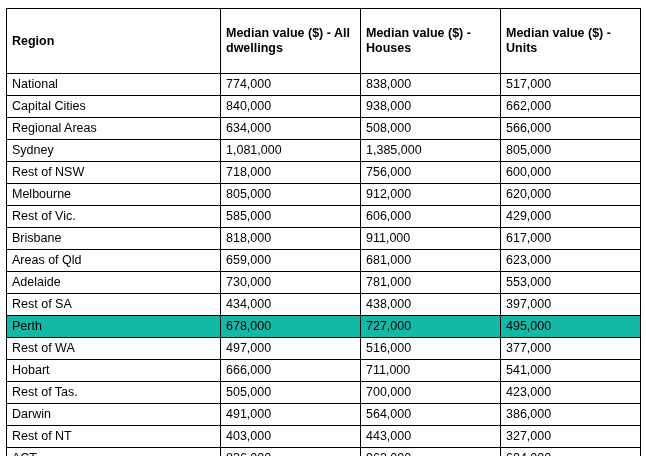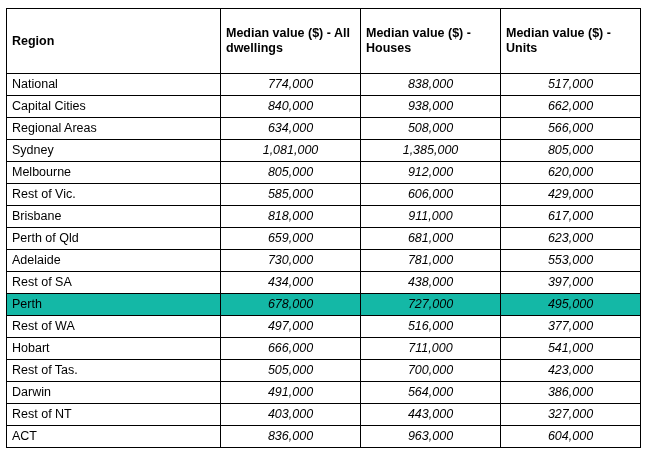--- a/index.html
+++ b/index.html
@@ -41,22 +41,21 @@
     text-align: left;
   }
   table.data-table thead th.region-head {
     vertical-align: middle;
   }
   table.data-table tbody td.region-cell {
     text-align: left;
     height: 19px;
   }
   table.data-table tbody td.num {
-    text-align: center;
-    font-style: italic;
+    text-align: left;
   }
   col.c-region { width: 214px; }
   col.c-all    { width: 140px; }
   col.c-houses { width: 140px; }
   col.c-units  { width: 140px; }
   tr.highlight td {
     background: #14b8a6;
   }
 </style>
 </head>
@@ -98,39 +97,45 @@
           <td class="num">508,000</td>
           <td class="num">566,000</td>
         </tr>
         <tr>
           <td class="region-cell">Sydney</td>
           <td class="num">1,081,000</td>
           <td class="num">1,385,000</td>
           <td class="num">805,000</td>
         </tr>
         <tr>
+          <td class="region-cell">Rest of NSW</td>
+          <td class="num">718,000</td>
+          <td class="num">756,000</td>
+          <td class="num">600,000</td>
+        </tr>
+        <tr>
           <td class="region-cell">Melbourne</td>
           <td class="num">805,000</td>
           <td class="num">912,000</td>
           <td class="num">620,000</td>
         </tr>
         <tr>
           <td class="region-cell">Rest of Vic.</td>
           <td class="num">585,000</td>
           <td class="num">606,000</td>
           <td class="num">429,000</td>
         </tr>
         <tr>
           <td class="region-cell">Brisbane</td>
           <td class="num">818,000</td>
           <td class="num">911,000</td>
           <td class="num">617,000</td>
         </tr>
         <tr>
-          <td class="region-cell">Perth of Qld</td>
+          <td class="region-cell">Areas of Qld</td>
           <td class="num">659,000</td>
           <td class="num">681,000</td>
           <td class="num">623,000</td>
         </tr>
         <tr>
           <td class="region-cell">Adelaide</td>
           <td class="num">730,000</td>
           <td class="num">781,000</td>
           <td class="num">553,000</td>
         </tr>

